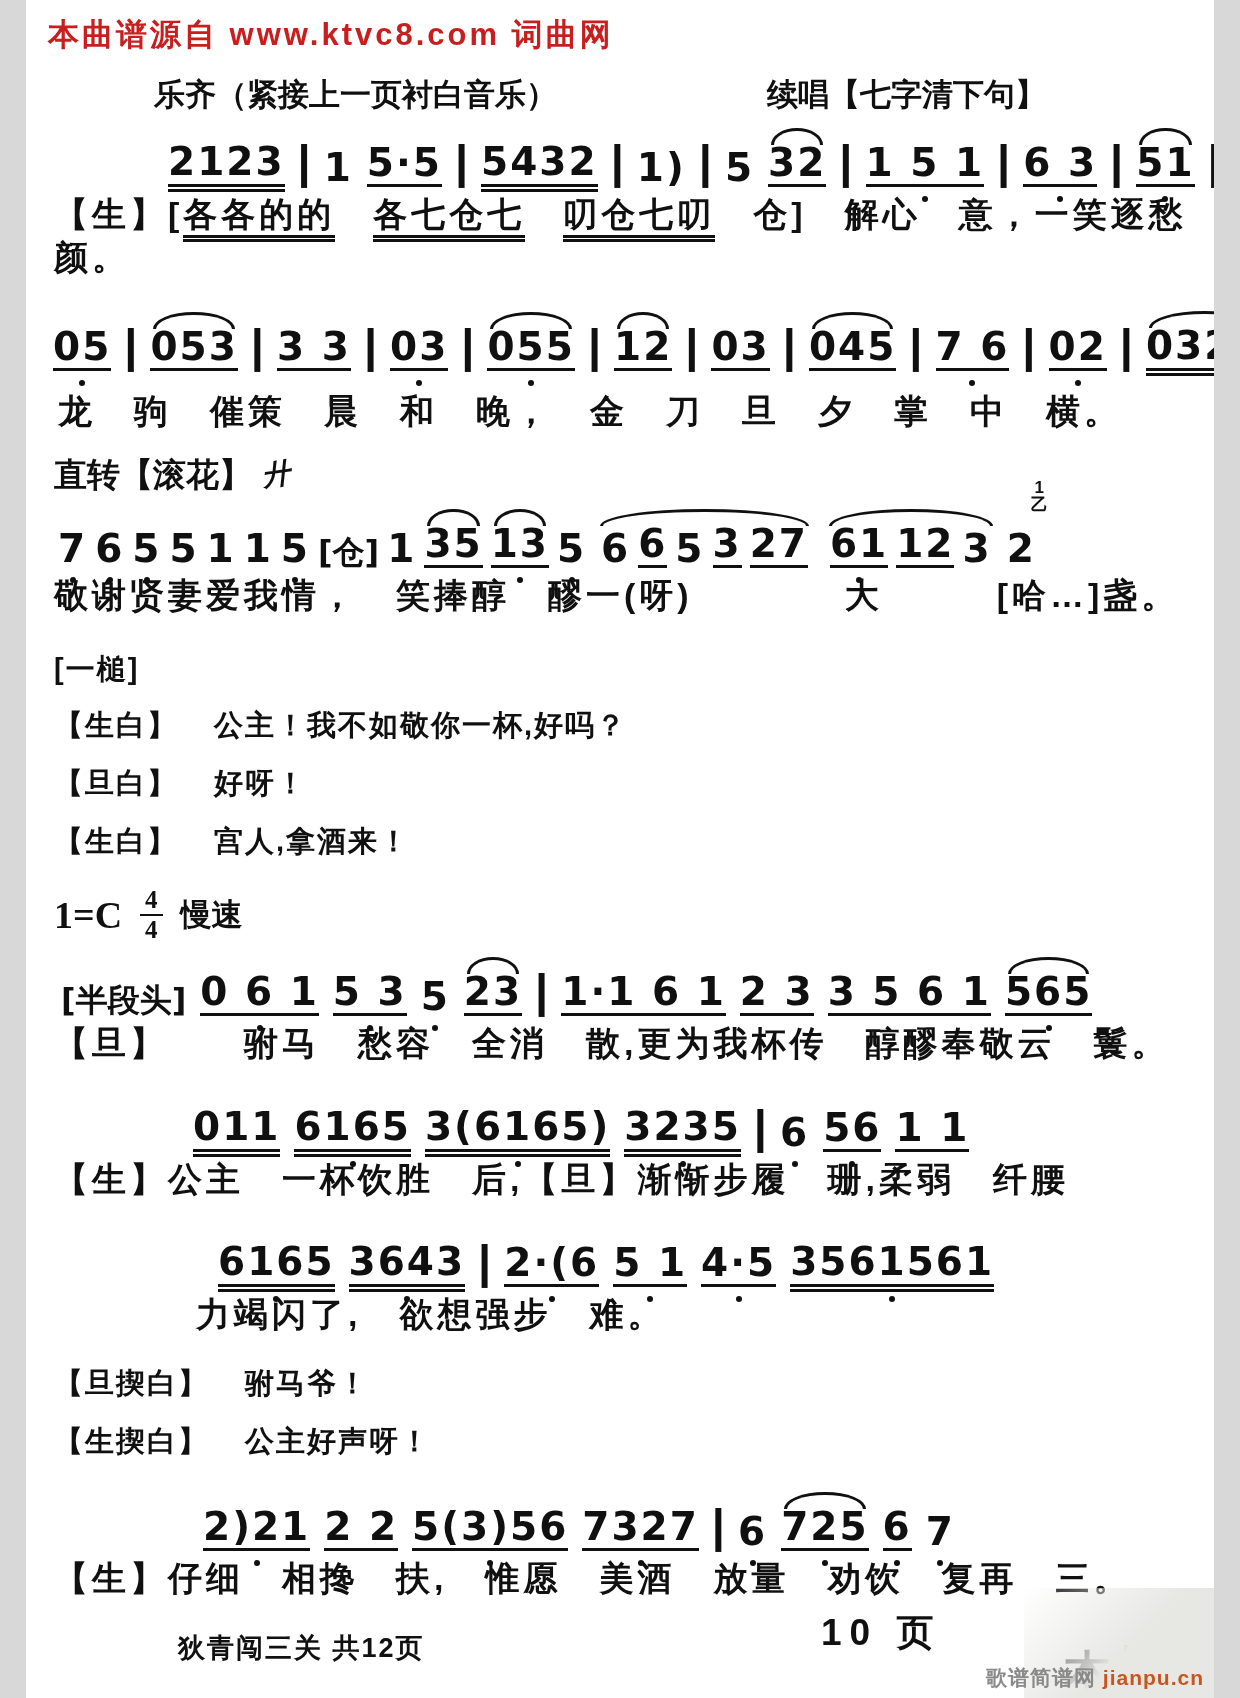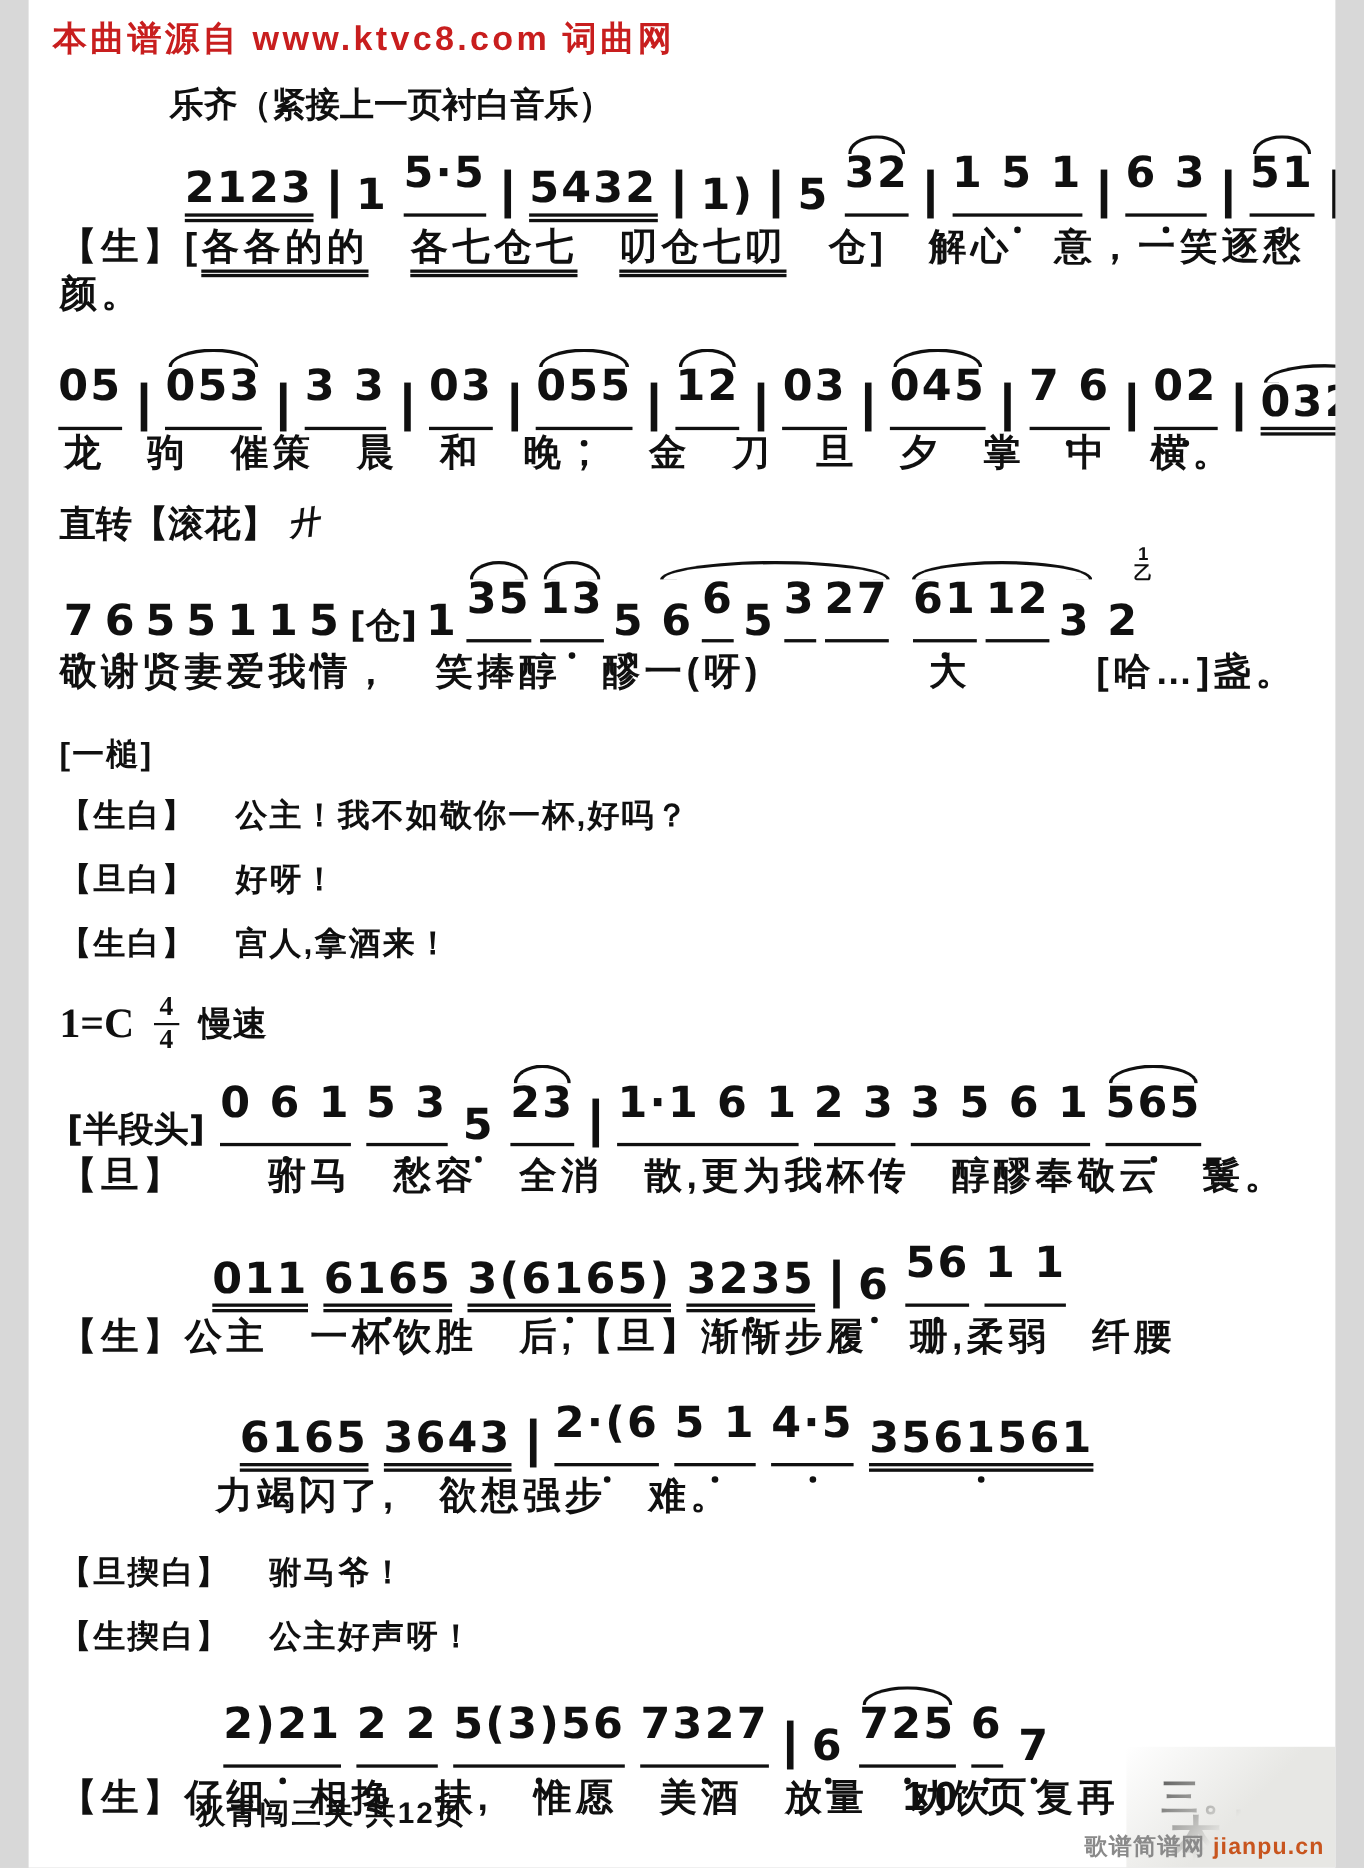--- a/index.html
+++ b/index.html
@@ -22,21 +22,21 @@
   .row2 .r{margin-left:210px;}
   .slabel{font-size:33px;font-weight:700;display:flex;align-items:center;gap:10px;}
   .sym{font-size:28px;font-style:italic;transform:rotate(-8deg);display:inline-block;}
 
   
   .nrow{display:flex;align-items:flex-end;flex-wrap:nowrap;padding-top:20px;}
   .tok{position:relative;display:inline-flex;flex-direction:column;align-items:center;margin:0 7px;}
   .free .tok{margin:0 4px;}
   .num{font-family:"DejaVu Sans",sans-serif;font-size:39px;font-weight:700;line-height:1;letter-spacing:2px;white-space:pre;}
   .lblnum{font-size:32px;letter-spacing:0;}
-  .u1{border-bottom:3px solid var(--ink);padding-bottom:17px;}
+  .u1{border-bottom:3px solid var(--ink);padding-bottom:2px;}
   .u2{border-bottom:3px solid var(--ink);padding-bottom:3px;position:relative;}
   .u2::after{content:"";position:absolute;left:0;right:0;bottom:-8px;height:3px;background:var(--ink);}
   .arc::before{content:"";position:absolute;top:-15px;left:3px;right:3px;height:14px;
     border:3px solid var(--ink);border-bottom:none;border-radius:50% 50% 0 0 / 100% 100% 0 0;}
   .grp{position:relative;display:inline-flex;align-items:flex-end;margin:0 7px;}
   .ldot{position:absolute;bottom:-15px;left:50%;transform:translateX(-50%);width:6px;height:6px;border-radius:50%;background:var(--ink);}
   .bar{font-size:47px;font-weight:700;line-height:1;margin:0 6px;padding-bottom:2px;}
   .grace{position:absolute;top:-50px;right:-12px;display:flex;flex-direction:column;align-items:center;font-size:17px;font-weight:700;line-height:1.05;}
 
   
@@ -69,20 +69,21 @@
 </head>
 <body>
 
 <div class="page">
 
   <div class="src-note">本曲谱源自 www.ktvc8.com 词曲网</div>
 
   <div class="score" id="score">
       <div class="blk row2" style="margin-top: 16px;">
         <span class="l">乐齐（紧接上一页衬白音乐）</span>
+        <span class="r">续唱【七字清下句】</span>
       </div>
       <div class="blk nrow" style="margin-top: 2px; margin-left: 115px;">
         <span class="tok">
           <span class="num u2">2123</span>
         </span>
         <span class="bar">|</span>
         <span class="tok">
           <span class="num">1</span>
         </span>
         <span class="tok">
@@ -164,21 +165,21 @@
         <span class="bar">|</span>
         <span class="tok">
           <span class="num u1">02</span>
           <span class="ldot"></span>
         </span>
         <span class="bar">|</span>
         <span class="tok arc">
           <span class="num u2">0321</span>
         </span>
       </div>
-      <div class="blk lyr" style="margin-top: 0; margin-left: 12px;"><span>龙　驹　催策　晨　和　晚，　金　刀　旦　夕　掌　中　横。</span></div>
+      <div class="blk lyr" style="margin-top: 19px; margin-left: 12px;"><span>龙　驹　催策　晨　和　晚，　金　刀　旦　夕　掌　中　横。</span></div>
       <div class="blk slabel" style="margin-top: 20px; margin-left: 8px;">
         <span>直转【滚花】</span>
         <span class="sym">廾</span>
       </div>
       <div class="blk nrow free" style="margin-top: 6px; margin-left: 8px;">
         <span class="tok">
           <span class="num">7</span>
           <span class="ldot"></span>
         </span>
         <span class="tok">

